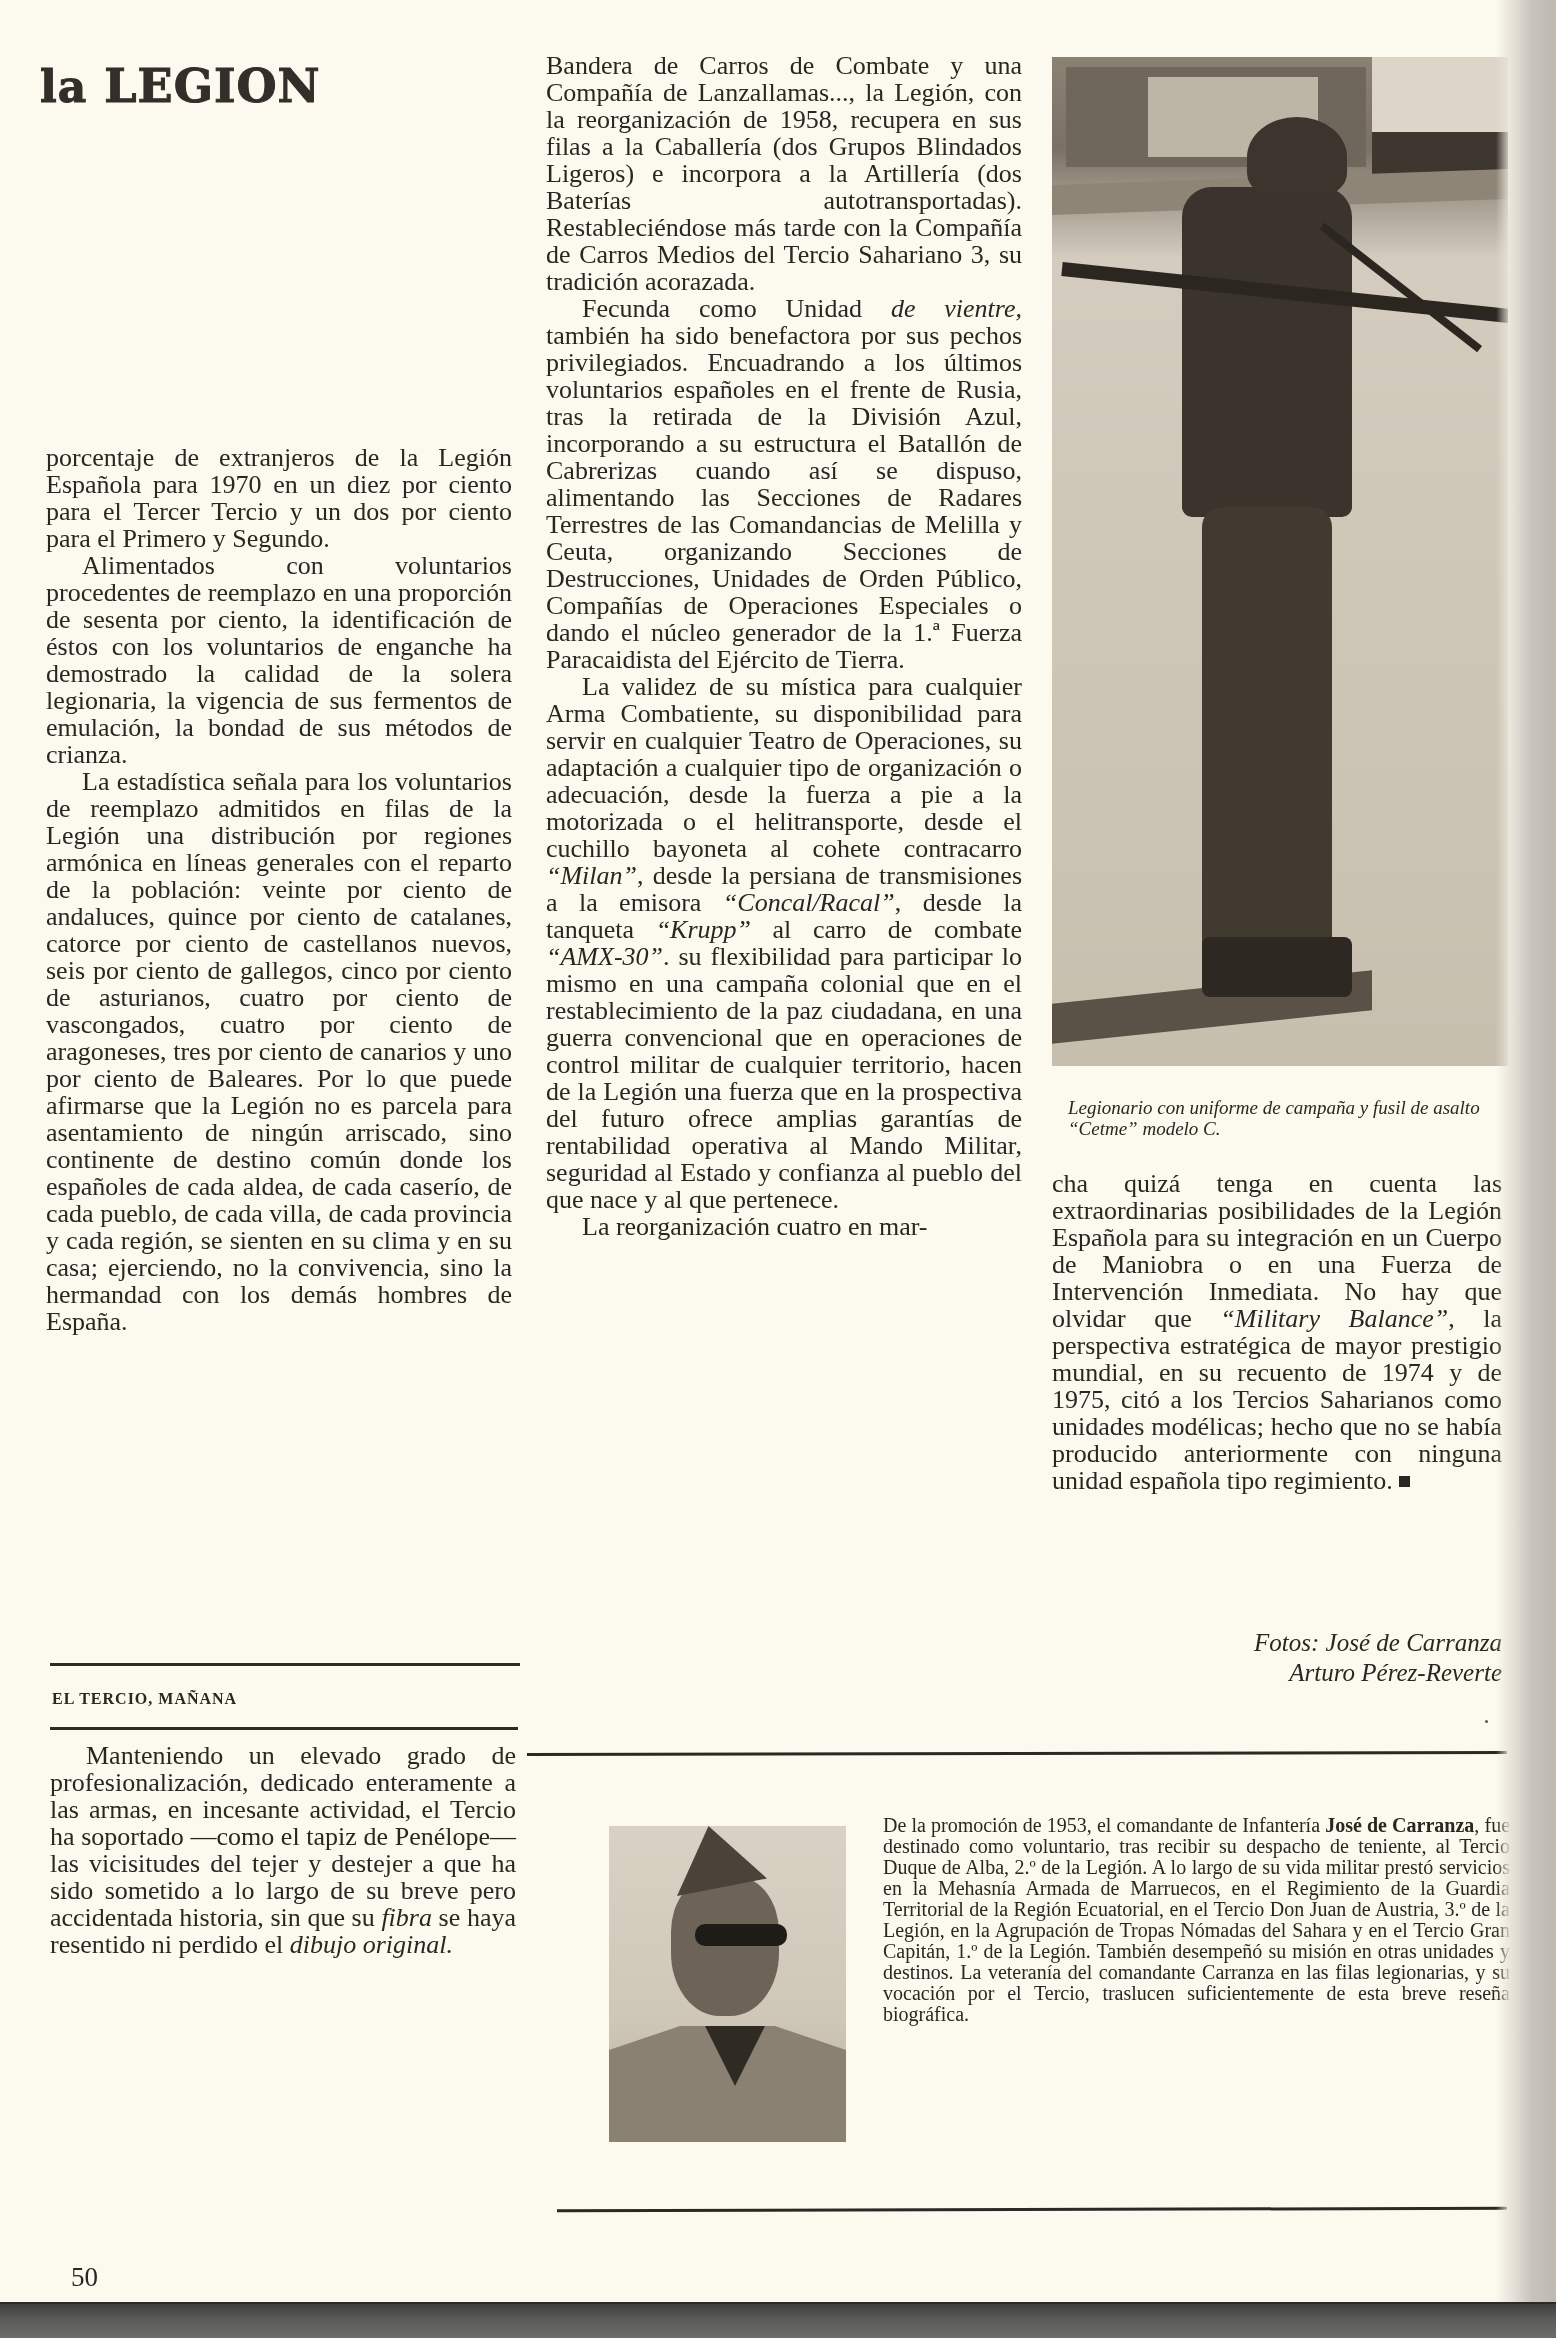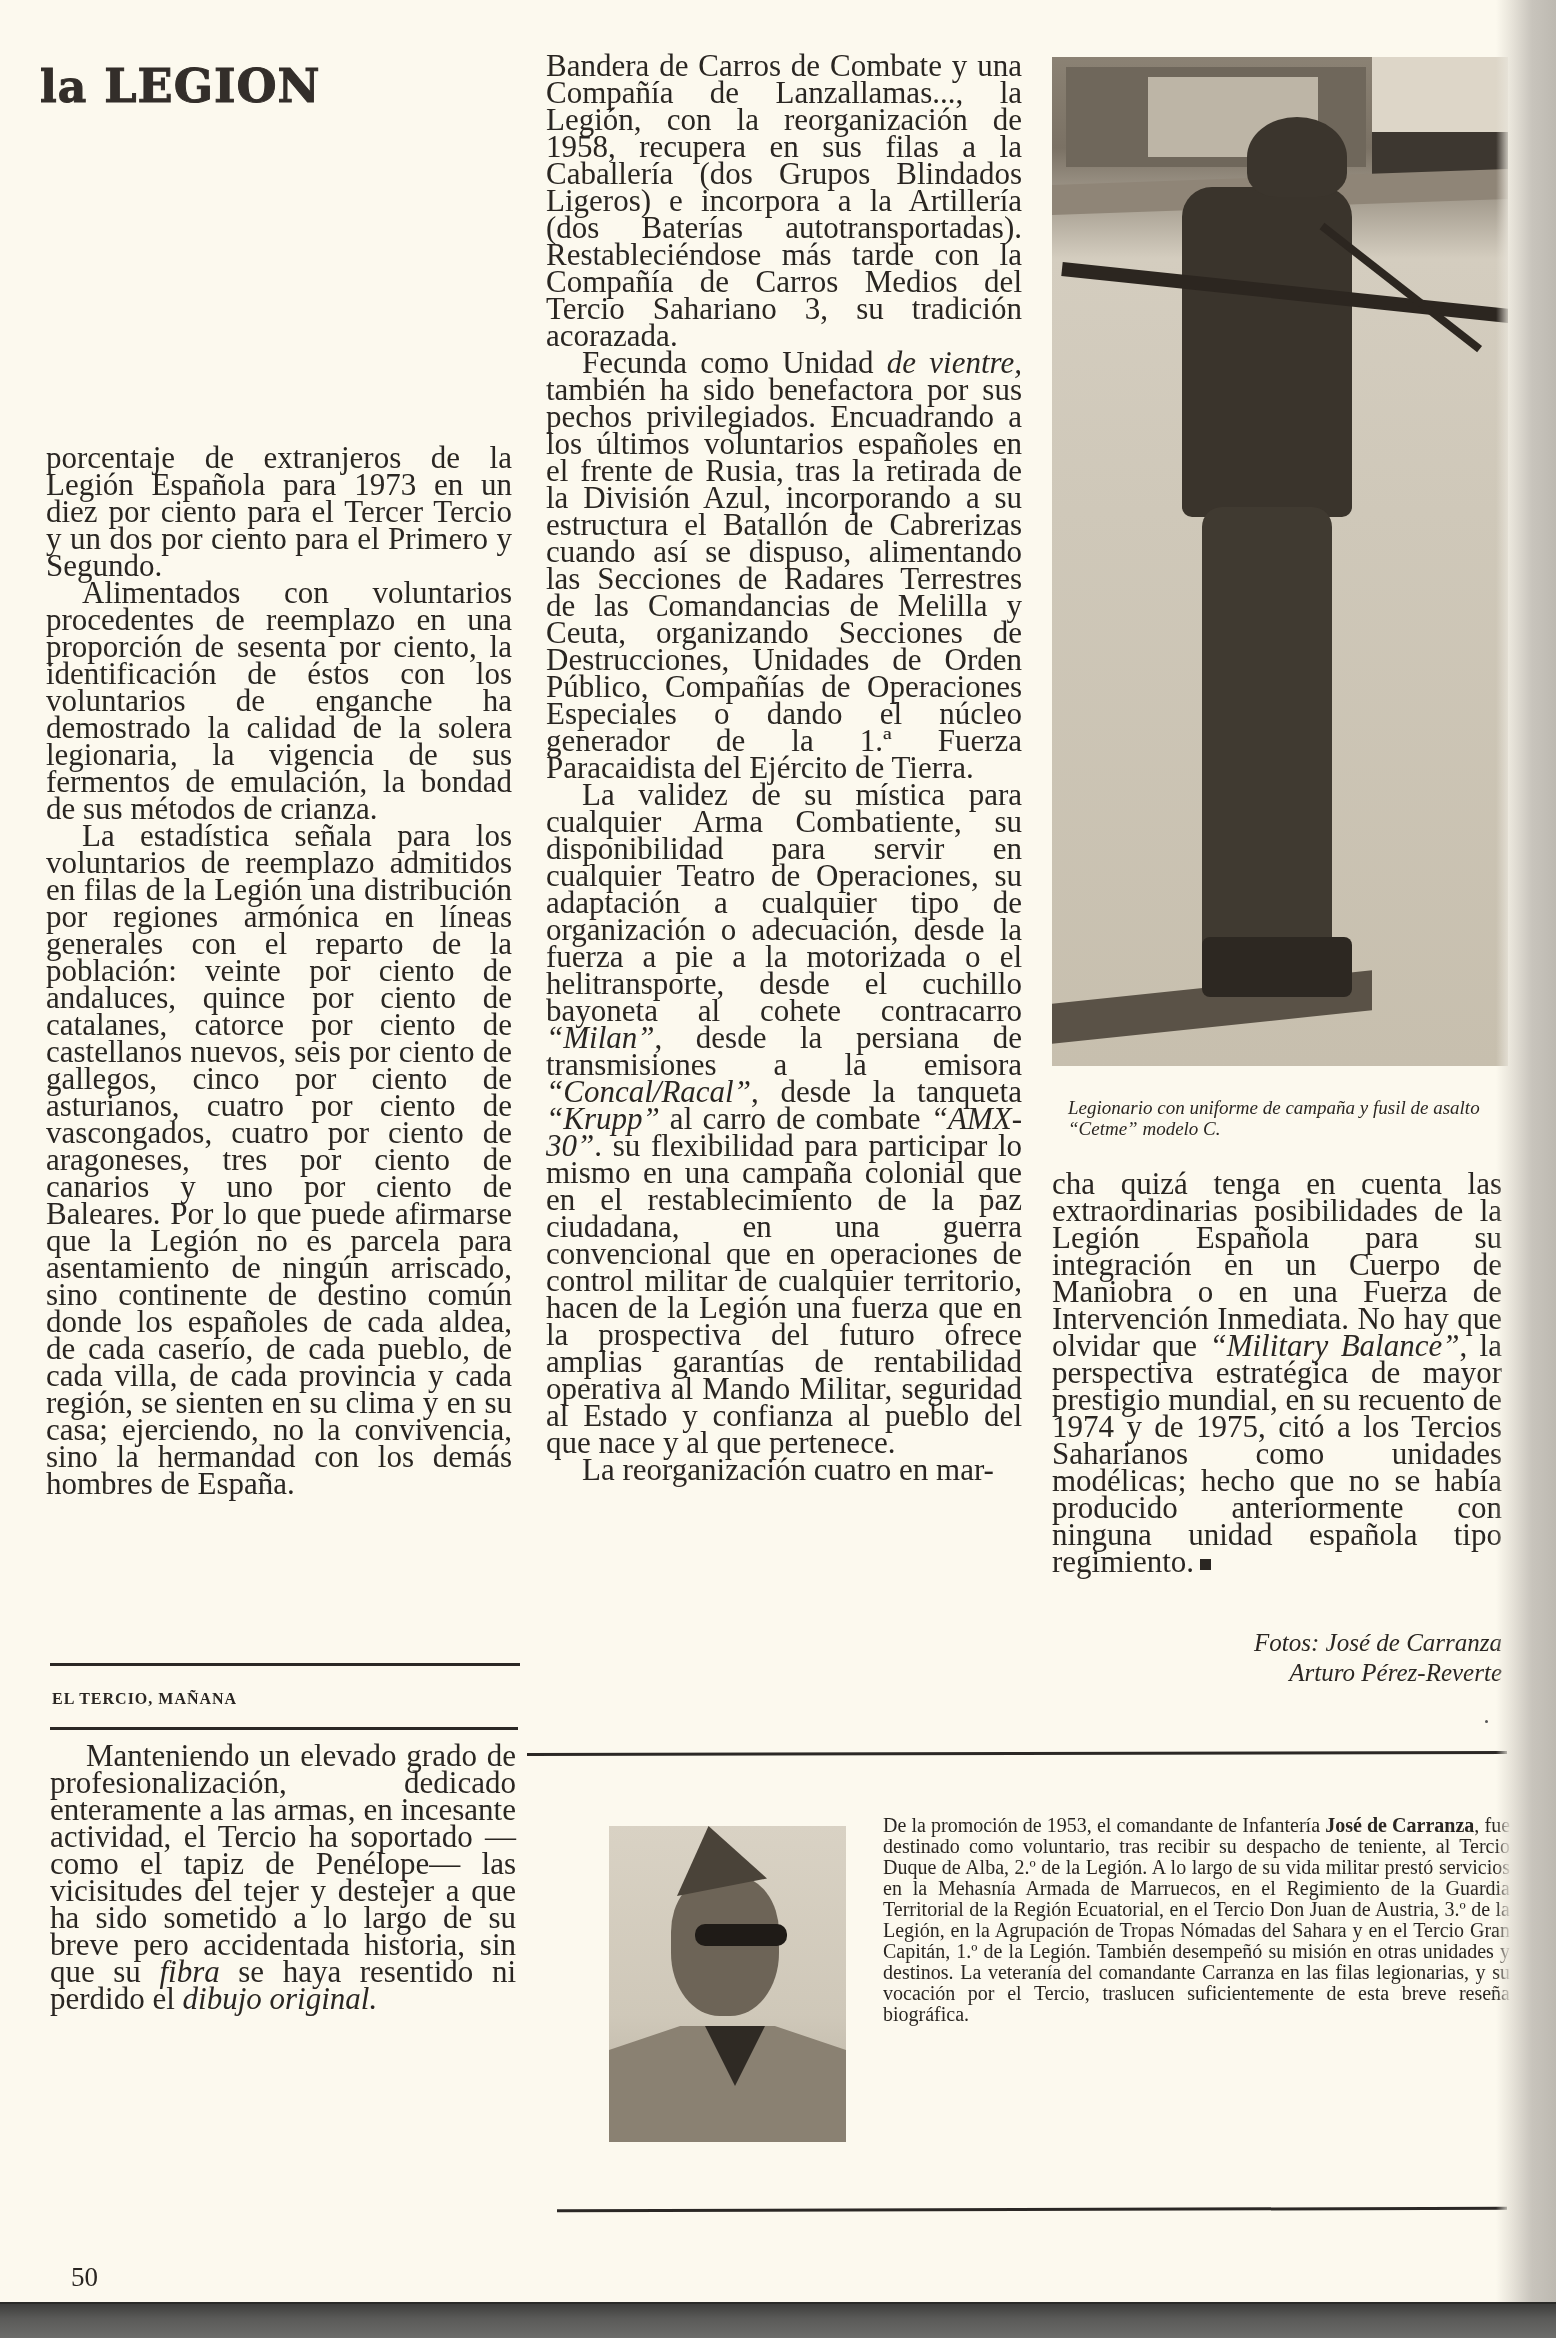--- a/index.html
+++ b/index.html
@@ -19,21 +19,21 @@
       background: linear-gradient(to bottom, #3d3d3b 0%, #5a5a58 40%, #6e6e6c 100%);
       border-top: 2px solid #2a2a28;
     }
     .title {
       position: absolute; left: 40px; top: 58px; width: 400px;
       font-family: "DejaVu Serif", serif; font-weight: 900; 
       font-size: 46px; line-height: 56px; color: #332e2a; letter-spacing: 1px;
       -webkit-text-stroke: 1px #332e2a;
     }
     .title .lo { font-size: 44px; }
-    .col { position: absolute; font-size: 31px; line-height: 27px; text-align: justify; hyphens: manual; }
+    .col { position: absolute; font-size: 26px; line-height: 27px; text-align: justify; hyphens: manual; }
     .col p { margin: 0; }
     .col p.indent { text-indent: 36px; }
     .col-left { left: 46px; top: 444px; width: 466px; }
     .col-mid { left: 546px; top: 52px; width: 476px; }
     .col-right { left: 1052px; top: 1170px; width: 450px; }
     .col-left2 { left: 50px; top: 1742px; width: 466px; }
     .rule { position: absolute; height: 3px; background: #2b2825; }
     .section-head {
       position: absolute; left: 52px; top: 1690px;
       font-family: "Liberation Serif", serif; font-weight: bold; font-size: 16px; letter-spacing: 1px; color: #2a2622; text-align: center;
@@ -85,21 +85,21 @@
 </head>
 <body>
 
 <div class="page"></div>
 
 <div class="title">
   <div><span class="lo">la</span> <span>LEGION</span></div>
 </div>
 
 <div class="col col-left">
-  <p>porcentaje de extranjeros de la Legión Española para 1973 en un diez por ciento para el Tercer Tercio y un dos por ciento para el Primero y Segundo.</p>
+  <p>porcentaje de extranjeros de la Legión Española para 1970 en un diez por ciento para el Tercer Tercio y un dos por ciento para el Primero y Segundo.</p>
   <p class="indent">Alimentados con voluntarios procedentes de reemplazo en una proporción de sesenta por ciento, la identificación de éstos con los voluntarios de enganche ha demostrado la calidad de la solera legionaria, la vigencia de sus fermentos de emulación, la bondad de sus métodos de crianza.</p>
   <p class="indent">La estadística señala para los voluntarios de reemplazo admitidos en filas de la Legión una distribución por regiones armónica en líneas generales con el reparto de la población: veinte por ciento de andaluces, quince por ciento de catalanes, catorce por ciento de castellanos nuevos, seis por ciento de gallegos, cinco por ciento de asturianos, cuatro por ciento de vascongados, cuatro por ciento de aragoneses, tres por ciento de canarios y uno por ciento de Baleares. Por lo que puede afirmarse que la Legión no es parcela para asentamiento de ningún arriscado, sino continente de destino común donde los españoles de cada aldea, de cada caserío, de cada pueblo, de cada villa, de cada provincia y cada región, se sienten en su clima y en su casa; ejerciendo, no la convivencia, sino la hermandad con los demás hombres de España.</p>
 </div>
 
 <div class="rule" style="left:50px; top:1663px; width:470px;"></div>
 <div class="section-head">EL TERCIO, MAÑANA</div>
 <div class="rule" style="left:50px; top:1727px; width:468px;"></div>
 
 <div class="col col-left2">
   <p class="indent"><span>Manteniendo un elevado grado de profesionalización, dedicado enteramente a las armas, en incesante actividad, el Tercio ha soportado —como el tapiz de Penélope— las vicisitudes del tejer y destejer a que ha sido sometido a lo largo de su breve pero accidentada historia, sin que su </span><i>fibra</i><span> se haya resentido ni perdido el </span><i>dibujo original.</i></p>

